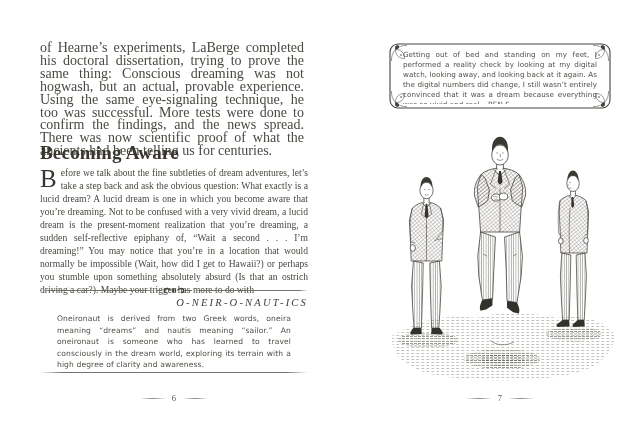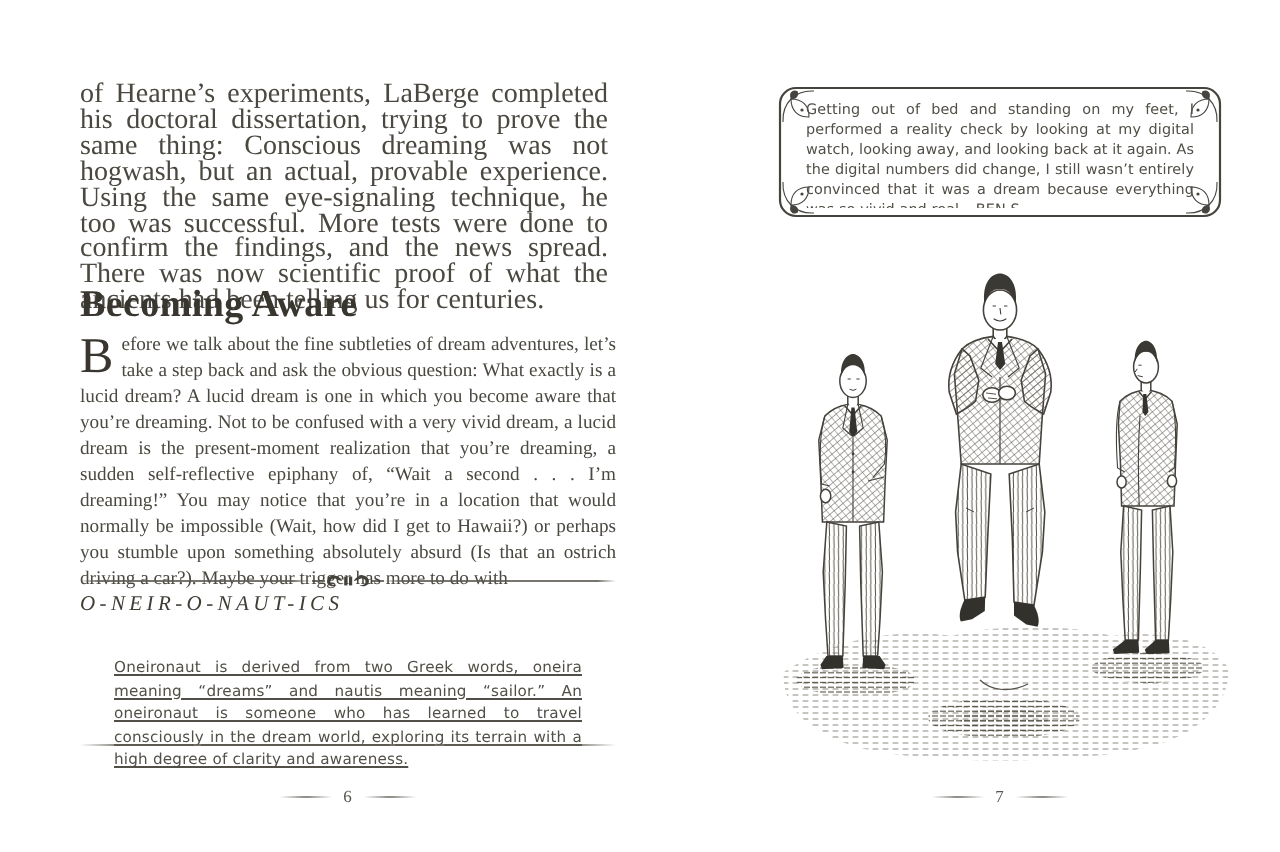--- a/index.html
+++ b/index.html
@@ -20,25 +20,25 @@
       font-size:9.6px;line-height:12.9px;text-indent:15px;}
   .heading{position:absolute;top:142px;left:0;margin:0;
       font-size:19px;font-weight:bold;color:#38362e;letter-spacing:0.2px;}
   .p2{position:absolute;top:166px;left:0;right:0;margin:0;
       font-size:9.6px;line-height:13px;text-align:justify;}
   .dropcap{float:left;font-size:25px;line-height:22px;padding:2px 4px 0 0;color:#38362e;}
 
   .rule{height:1px;background:linear-gradient(90deg,rgba(96,93,85,0),rgba(96,93,85,.85) 8%,rgba(96,93,85,.85) 92%,rgba(96,93,85,0));}
   .sb-rule-top{position:absolute;top:286px;left:0;right:0;height:9px;display:flex;align-items:center;}
   .sb-rule-top .rule{flex:1;}
-  .sb-title{position:absolute;top:297px;left:0;right:0;margin:0;text-align:left;
+  .sb-title{position:absolute;top:297px;left:0;right:0;margin:0;text-align:right;
       font-style:italic;font-size:10.5px;letter-spacing:2.2px;color:#3f3d35;}
-  .sb-body{position:absolute;top:328px;left:17px;width:234px;margin:0;
+  .sb-body{position:absolute;top:313px;left:17px;width:234px;margin:0;
       font-family:"DejaVu Sans", sans-serif;font-size:7.6px;line-height:11.6px;
-      letter-spacing:0.1px;text-align:justify;color:#514f47;text-decoration:underline;}
+      letter-spacing:0.1px;text-align:justify;color:#514f47;}
   .sb-rule-bottom{position:absolute;top:372px;left:0;right:0;}
 
   .pagenum{position:absolute;top:393px;display:flex;justify-content:center;align-items:center;gap:6px;}
   .pagenum-left{left:0;right:0;}
   .pagenum-right{left:68px;width:224px;}
   .pagenum .dash{width:26px;height:1px;
       background:linear-gradient(90deg,rgba(120,117,110,0),rgba(120,117,110,.8) 45%,rgba(120,117,110,.8) 55%,rgba(120,117,110,0));}
   .pagenum .num{font-size:8.5px;color:#56544c;letter-spacing:0.5px;}
 
   

